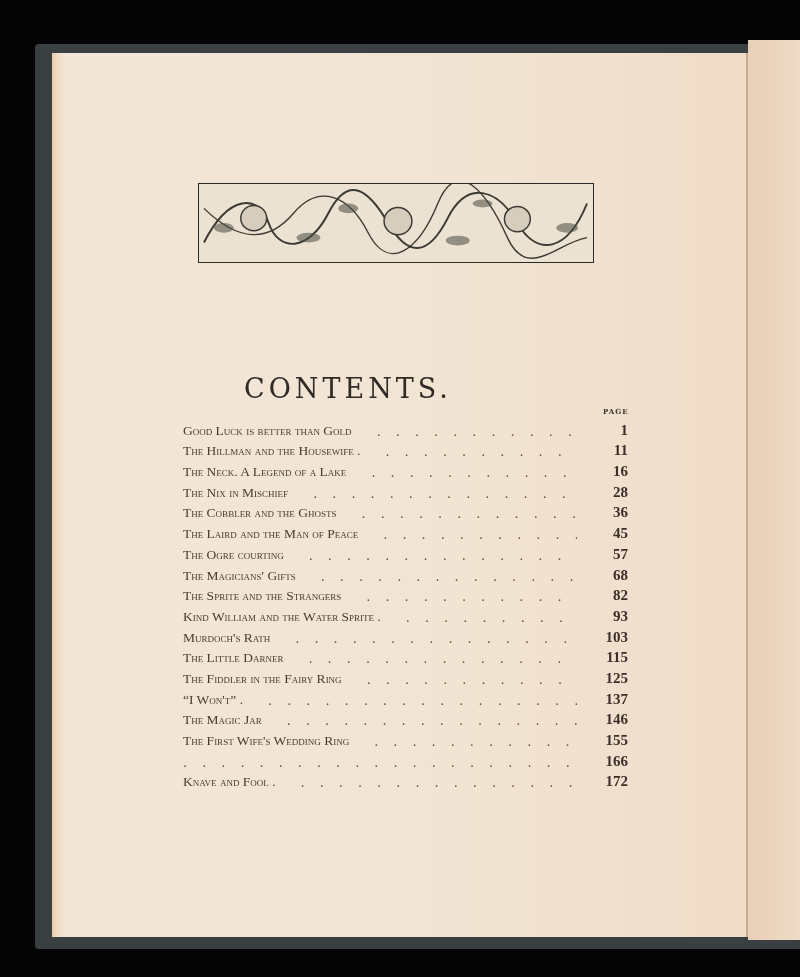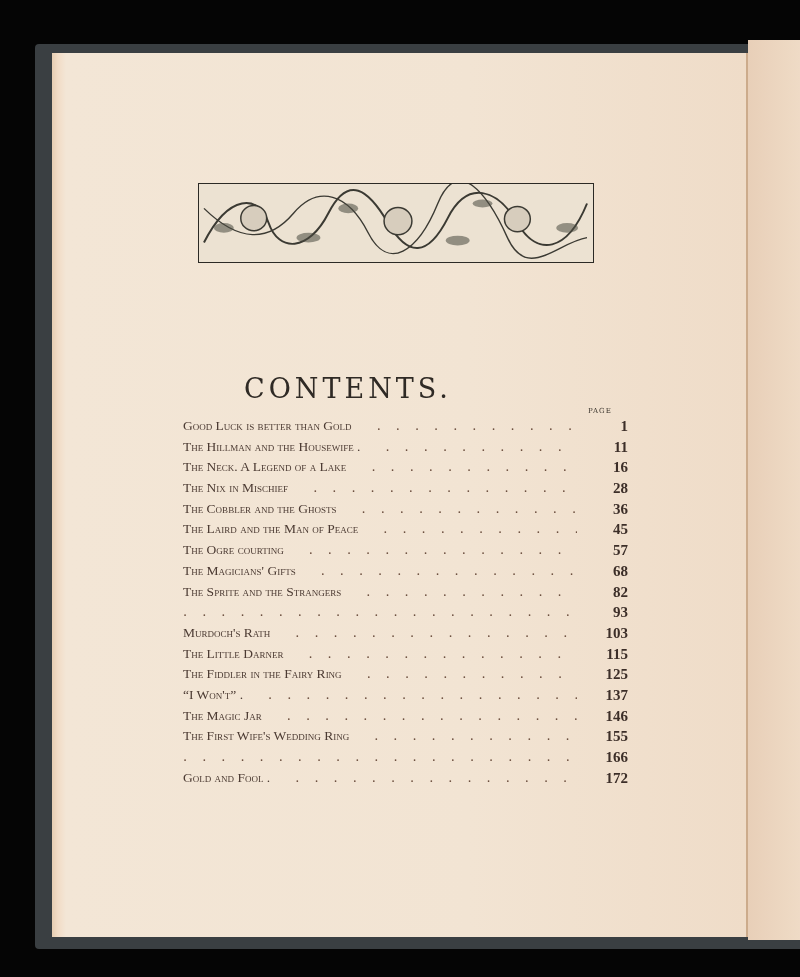--- a/index.html
+++ b/index.html
@@ -10,23 +10,23 @@
   .page-left { position:absolute; left:52px; top:53px; width:696px; height:884px;
                background:linear-gradient(90deg,#e6cdb2 0px,#f2dcc6 6px,#f3e6d6 14px,#f2e4d3 60%,#efdcc8 100%); }
   .page-left::after { content:""; position:absolute; right:0; top:0; bottom:0; width:2px; background:#b48a62; opacity:.6; }
   .page-right { position:absolute; left:748px; top:40px; width:60px; height:900px;
                 background:linear-gradient(90deg,#e8cfb8,#f0ddc8); }
   .ornament { position:absolute; left:198px; top:183px; width:396px; height:80px;
               border:1.5px solid #2c2a25; box-sizing:border-box; background:#ece2d2; overflow:hidden; }
   .ornament svg { width:100%; height:100%; display:block; }
   .title { position:absolute; left:0; width:696px; top:355px; text-align:center;
            font-family:"DejaVu Serif", serif; font-size:27px; letter-spacing:4px; color:#2f2a25; font-weight:normal; }
-  .page-label { position:absolute; left:588px; top:407px; font-size:7px; letter-spacing:1px; color:#3a342c; font-variant:small-caps; }
+  .page-label { position:absolute; left:603px; top:407px; font-size:7px; letter-spacing:1px; color:#3a342c; font-variant:small-caps;font-weight:bold; }
   .toc { position:absolute; left:183px; top:418px; width:445px; }
-  .toc-row { display:flex; align-items:flex-start; height:20.7px; position:relative;gap:21px; }
+  .toc-row { display:flex; align-items:flex-end; height:20.7px; position:relative;gap:21px; }
   .toc-title { font-family:"Liberation Serif", serif; font-size:13.5px; color:#4b3a32; font-variant:small-caps; white-space:nowrap; padding-right:4px; }
   .toc-dots { flex:1; overflow:hidden; white-space:nowrap; color:#6b4e3e; font-size:13px; letter-spacing:15px; }
   .toc-page { font-family:"Liberation Serif", serif; font-size:15px; font-weight:bold; color:#3c2e28; min-width:30px; text-align:right; }
 </style>
 </head>
 <body>
 
 <div class="cover"></div>
 <div class="page-right"></div>
 <div class="page-left"></div>
@@ -96,20 +96,21 @@
       <span class="toc-title">The Magicians' Gifts</span>
       <span class="toc-dots">........................................</span>
       <span class="toc-page">68</span>
     </div>
     <div class="toc-row">
       <span class="toc-title">The Sprite and the Strangers</span>
       <span class="toc-dots">........................................</span>
       <span class="toc-page">82</span>
     </div>
     <div class="toc-row">
+      <span class="toc-title">Kind William and the Water Sprite .</span>
       <span class="toc-dots">........................................</span>
       <span class="toc-page">93</span>
     </div>
     <div class="toc-row">
       <span class="toc-title">Murdoch's Rath</span>
       <span class="toc-dots">........................................</span>
       <span class="toc-page">103</span>
     </div>
     <div class="toc-row">
       <span class="toc-title">The Little Darner</span>
@@ -134,17 +135,17 @@
     <div class="toc-row">
       <span class="toc-title">The First Wife's Wedding Ring</span>
       <span class="toc-dots">........................................</span>
       <span class="toc-page">155</span>
     </div>
     <div class="toc-row">
       <span class="toc-dots">........................................</span>
       <span class="toc-page">166</span>
     </div>
     <div class="toc-row">
-      <span class="toc-title">Gold and Fool .</span>
+      <span class="toc-title">Knave and Fool .</span>
       <span class="toc-dots">........................................</span>
       <span class="toc-page">172</span>
     </div>
   </div>
 
 </body></html>

